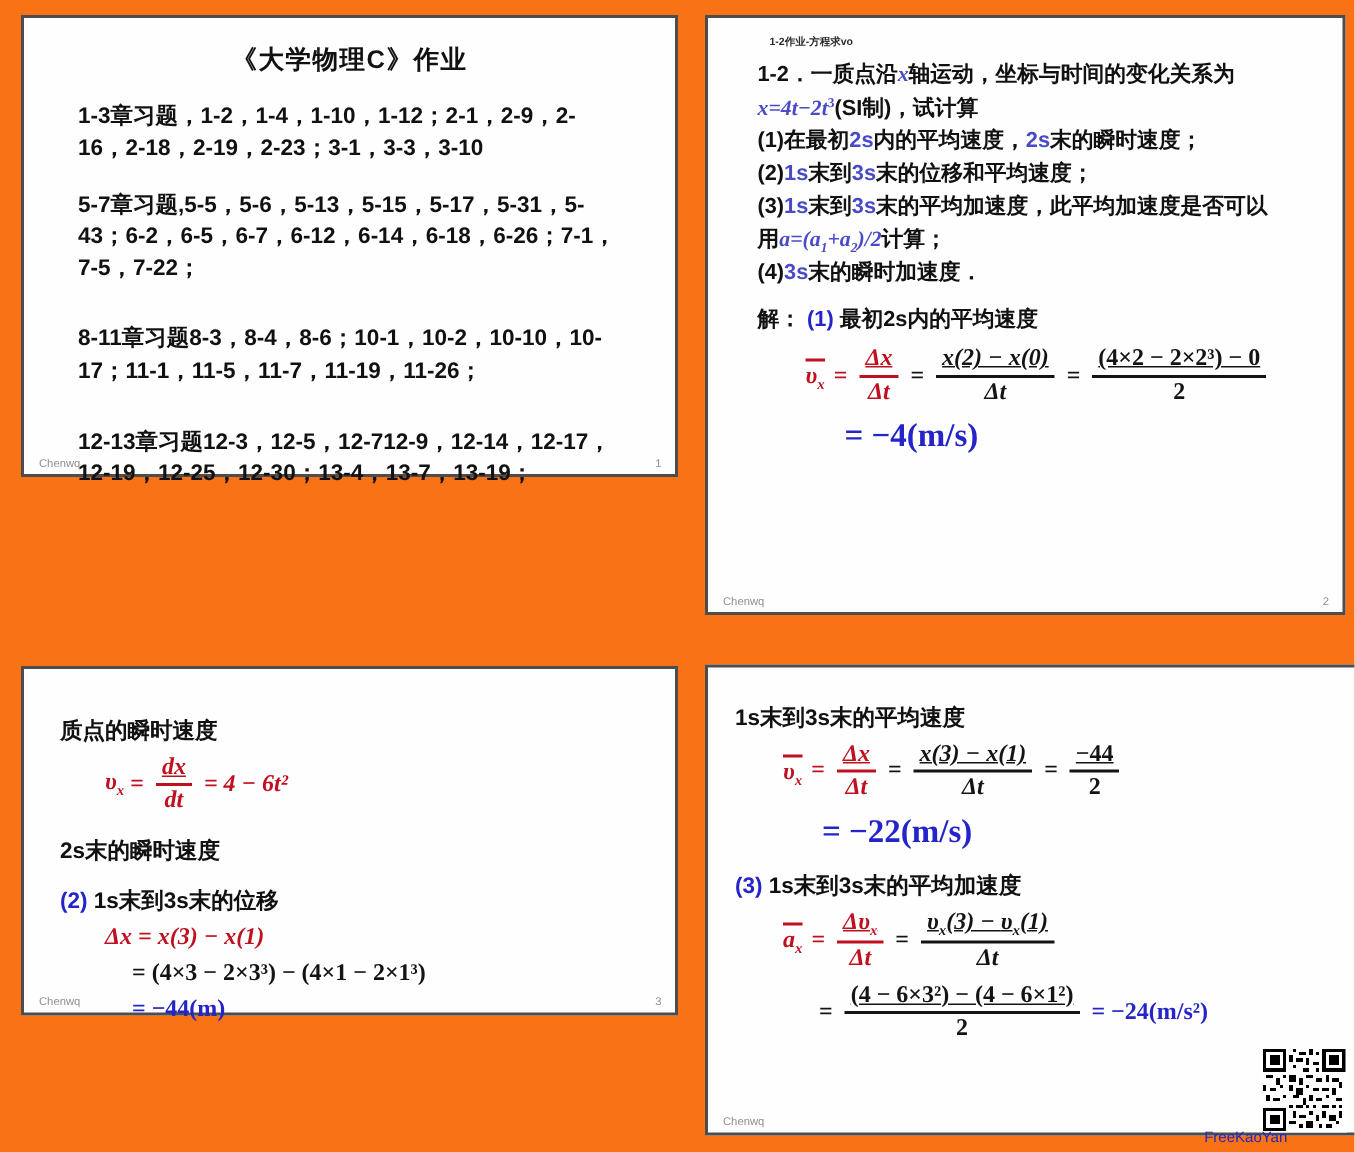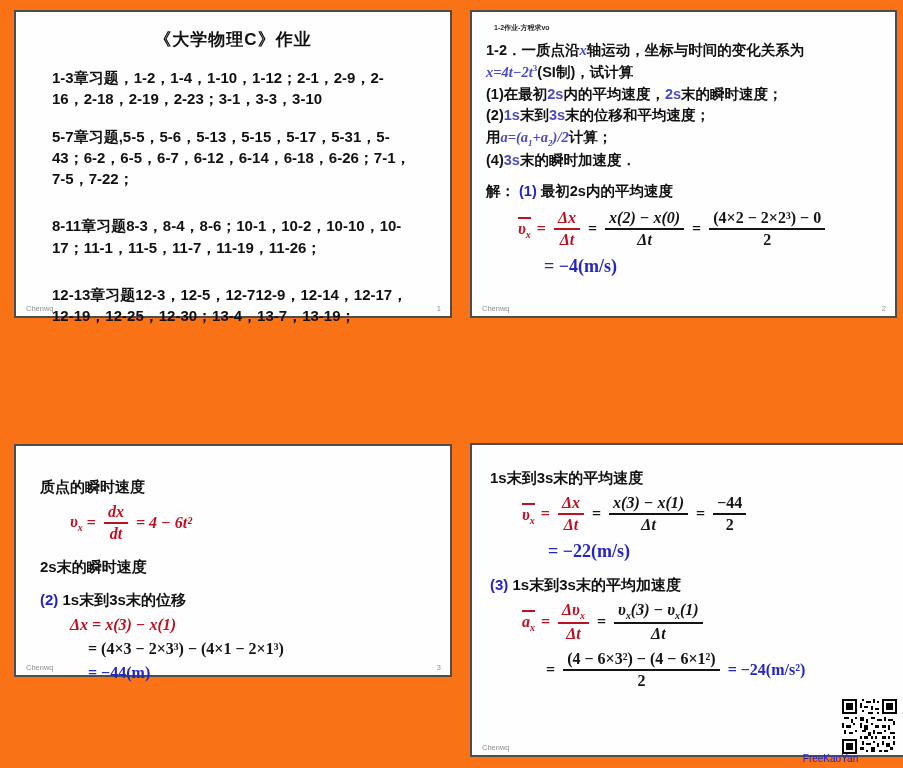--- a/index.html
+++ b/index.html
@@ -1,21 +1,21 @@
 <!DOCTYPE html>
 <html><head>
 <meta charset="utf-8">
 <style>
   html,body { margin:0; padding:0; background:#ffffff; }
   .page { position:relative; width:903px; height:768px; background:#f97316;
           font-family:"Liberation Sans", sans-serif; overflow:hidden; color:#111; }
 
   .slide { position:absolute; background:#fefefe; border:2px solid #4d4d4d; box-sizing:border-box; }
   .s1 { left:14px;  top:10px;  width:438px; height:308px; }
-  .s2 { left:470px; top:10px;  width:427px; height:308px; }
+  .s2 { left:470px; top:10px;  width:427px; height:400px;padding-left:19px; }
   .s3 { left:14px;  top:444px; width:438px; height:233px; }
   .s4 { left:470px; top:443px; width:508px; height:314px; }
 
   
   .red { color:#c01020; }
   .blu { color:#2424c8; }
   .vblu { color:#4a4ac6; }
   .blk { color:#141414; }
 
   
@@ -35,27 +35,27 @@
   .prob { font-size:14.5px; font-weight:bold; line-height:1.5; margin:0; }
   .ser { font-family:"Liberation Serif", serif; }
   .it { font-style:italic; }
   .sol { margin-top:9px; }
 
   
   .m { font-family:"Liberation Serif", serif; font-weight:bold; font-size:16px; }
   .fline { display:flex; align-items:center; margin:6px 0 0 30px; }
   .fline > * { flex:0 0 auto; }
   .frac { display:inline-block; vertical-align:middle; text-align:center; margin:0 4px; line-height:1.15; }
-  .frac .num { display:block; border-bottom:2px solid currentColor; padding:0 4px 1px 4px; }
+  .frac .num { display:block; border-bottom:2px solid currentColor; padding:0 4px 1px 4px;text-decoration:underline; }
   .frac .den { display:block; padding:1px 4px 0 4px; }
   .ovl { display:inline-block; line-height:1.05; border-top:2px solid currentColor; padding-top:2px; margin:0 2px; }
   .m sub, .prob sub { font-size:0.62em; }
   .m sup, .prob sup { font-size:0.62em; }
   .eqgap { margin:0 4px; }
-  .res { margin:6px 0 0 58px; font-size:18px; }
+  .res { margin:6px 0 0 58px; font-size:22px; }
 
   
   .s3-inner { padding:32px 20px 0 24px; }
   .s4-inner { padding:24px 14px 0 18px; }
   .h { font-size:15px; font-weight:bold; margin:0; }
   .mt { margin-top:14px; }
 
   
   .qr { position:absolute; left:841px; top:698px; width:57px; height:57px; background:#fff; padding:1px; box-sizing:border-box; }
   .qr svg { width:100%; height:100%; display:block; }
@@ -86,20 +86,21 @@
       <div class="note">1-2作业-方程求vo</div>
 
       <p class="prob"><span>1-2．一质点沿</span><span class="ser it vblu">x</span><span>轴运动，坐标与时间的变化关系为</span></p>
 
       <p class="prob"><span class="ser it vblu">x=4t−2t</span><sup class="ser vblu">3</sup><span>(SI制)，试计算</span></p>
 
       <p class="prob"><span>(1)</span><span>在最初</span><span class="vblu">2s</span><span>内的平均速度，</span><span class="vblu">2s</span><span>末的瞬时速度；</span></p>
 
       <p class="prob"><span>(2)</span><span class="vblu">1s</span><span>末到</span><span class="vblu">3s</span><span>末的位移和平均速度；</span></p>
 
+      <p class="prob"><span>(3)</span><span class="vblu">1s</span><span>末到</span><span class="vblu">3s</span><span>末的平均加速度，此平均加速度是否可以</span></p>
 
       <p class="prob"><span>用</span><span class="ser it vblu"><span>a=(a</span><sub>1</sub><span>+a</span><sub>2</sub><span>)/2</span></span><span>计算；</span></p>
 
       <p class="prob"><span>(4)</span><span class="vblu">3s</span><span>末的瞬时加速度．</span></p>
 
       <p class="prob sol"><span>解：</span>&nbsp;<span class="blu">(1)</span>&nbsp;<span>最初2s内的平均速度</span></p>
 
       <div class="fline m">
         <span class="red"><span class="ovl"><span class="it">υ</span><sub class="it">x</sub></span></span>
         <span class="red eqgap">=</span>

